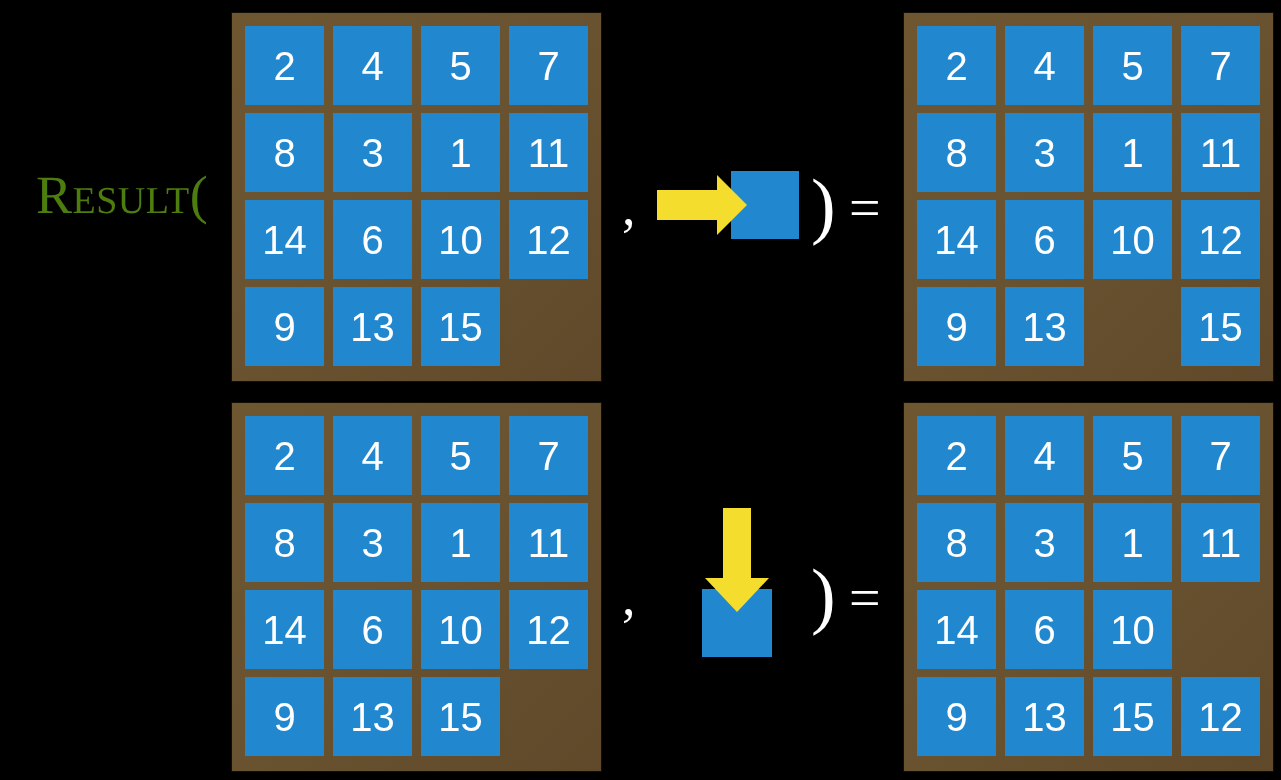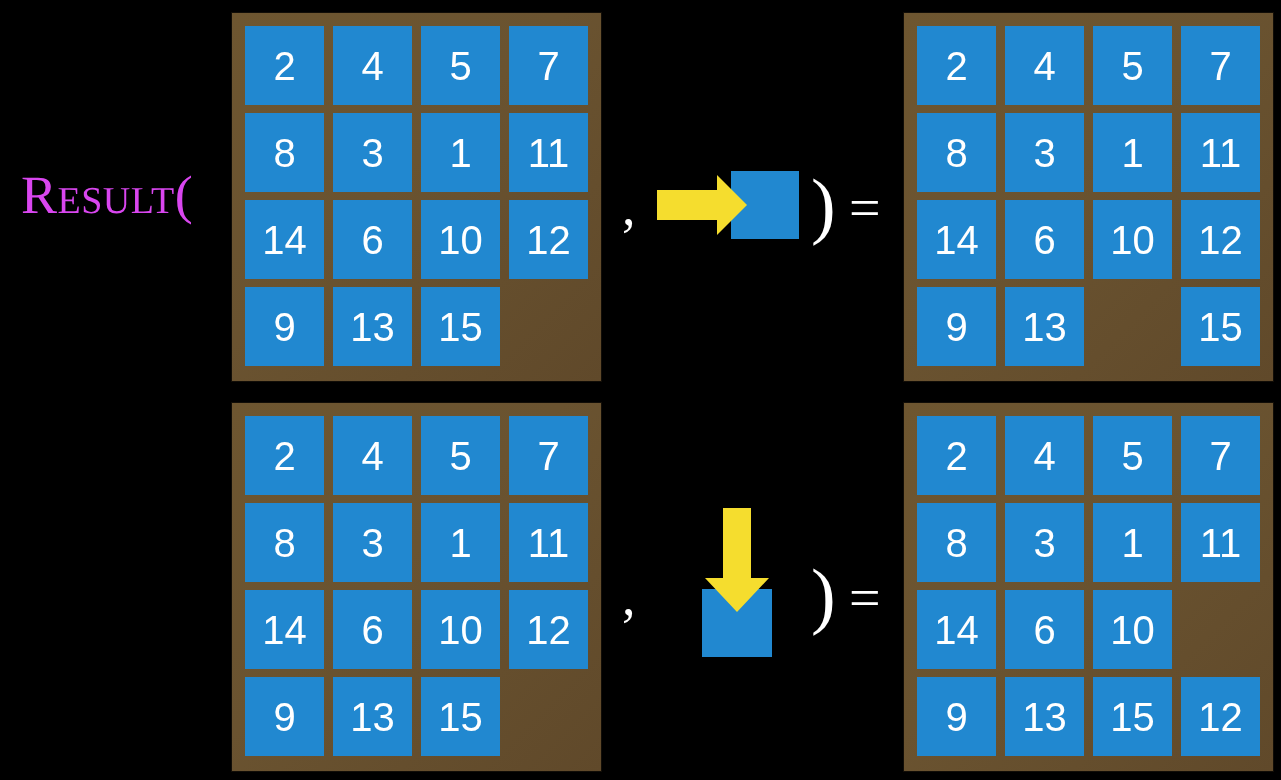--- a/index.html
+++ b/index.html
@@ -29,24 +29,24 @@
     left: 0;
     width: 1281px;
     height: 390px;
   }
   .eq-row.row-1 { top: 0px; }
   .eq-row.row-2 { top: 390px; }
 
   
   .result-label {
     position: absolute;
-    left: 21px;
+    left: 36px;
     height: 80px;
     line-height: 80px;
-    color: #d946ef;
+    color: #4d7c0f;
     font-family: "Liberation Serif", serif;
     font-variant: small-caps;
     font-size: 54px;
     letter-spacing: 0.5px;
     white-space: nowrap;
     text-rendering: geometricPrecision;
   }
   .row-1 .result-label { top: 155px; }
 
   

